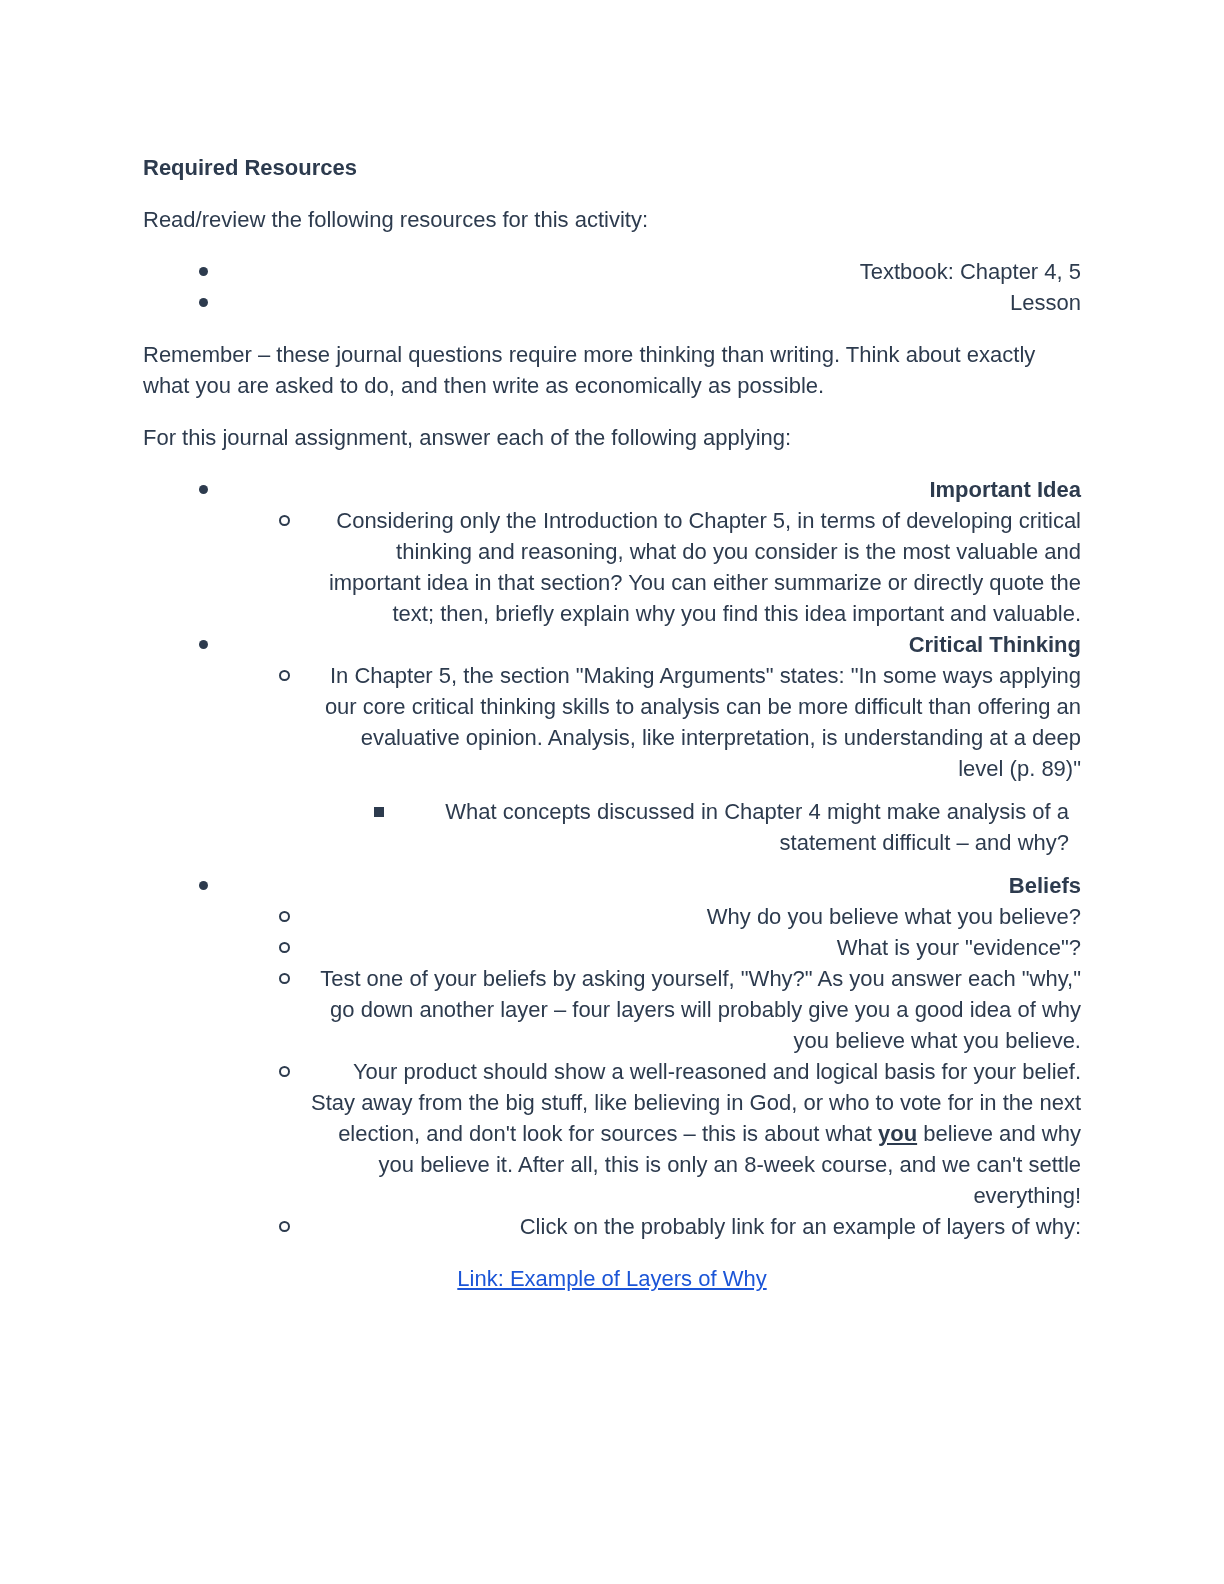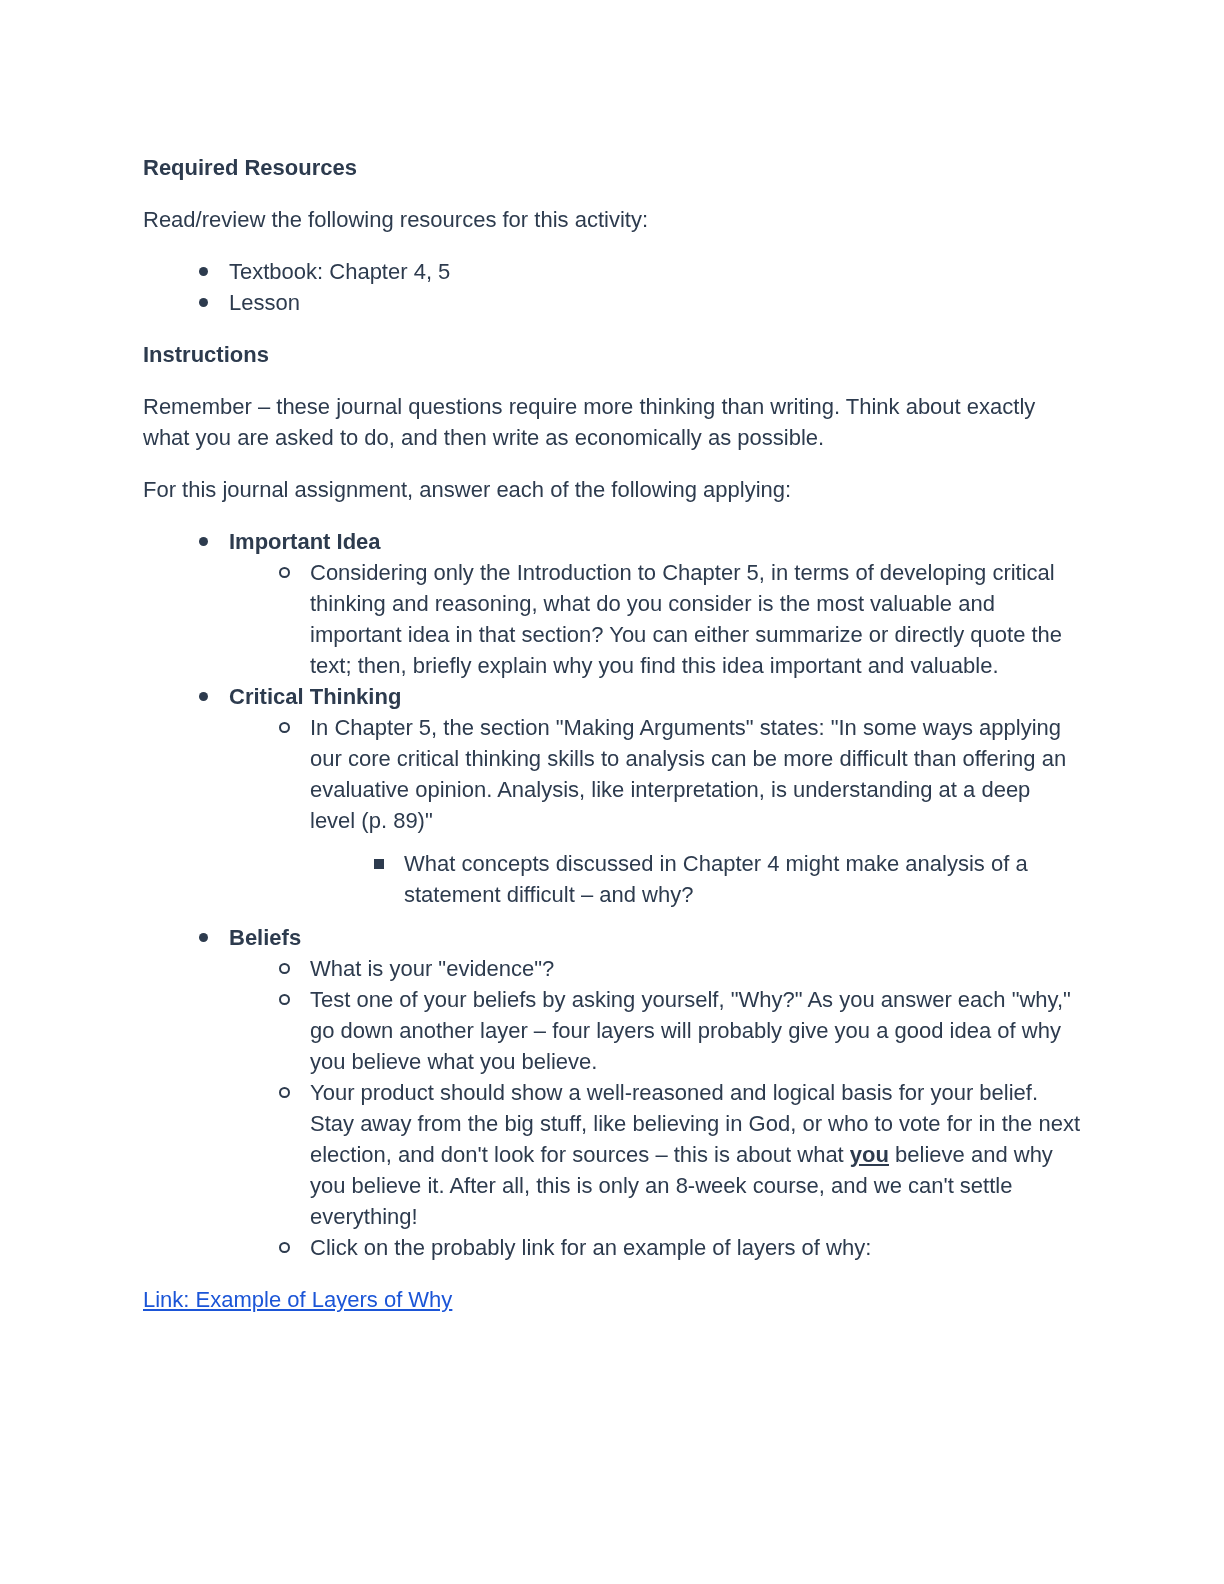--- a/index.html
+++ b/index.html
@@ -17,21 +17,21 @@
     overflow: hidden;
   }
   .heading {
     font-size: 22px;
     font-weight: bold;
     margin: 0 0 21px 0;
   }
   p.para { margin: 4px 0 21px 0; }
 
   ul { list-style: none; margin: 0 0 21px 0; padding: 0; }
-  ul.lvl1 { padding-left: 86px; }
+  ul.lvl1 { padding-left: 86px; text-align: right; }
   ul.lvl2 { margin: 0; padding-left: 81px; }
   ul.lvl3 { margin: 12px; padding-left: 82px; }
   li { position: relative; }
 
   ul.lvl1 > li::before {
     content: "";
     position: absolute;
     left: -30px;
     top: 11px;
     width: 9px;
@@ -57,20 +57,21 @@
     top: 11px;
     width: 10px;
     height: 10px;
     background: #2d3b4e;
   }
 
   .li-label { font-weight: bold; }
   .bold-inline { font-weight: bold; text-decoration: underline; }
 
   .link-line {
+    text-align: center;
     margin: 0;
   }
   .doc-link {
     color: #1b55d7;
     text-decoration: underline;
     cursor: pointer;
   }
 </style>
 </head>
 <body>
@@ -83,21 +84,20 @@
 
   <ul class="lvl1">
     <li>
       <span>Textbook: Chapter 4, 5</span>
     </li>
     <li>
       <span>Lesson</span>
     </li>
   </ul>
 
-  <div class="heading">Instructions</div>
 
   <p class="para">Remember – these journal questions require more thinking than writing. Think about exactly what you are asked to do, and then write as economically as possible.</p>
 
   <p class="para">For this journal assignment, answer each of the following applying:</p>
 
   <ul class="lvl1">
 
     <li>
       <span class="li-label">Important Idea</span>
       <ul class="lvl2">
@@ -118,20 +118,23 @@
             </li>
           </ul>
         </li>
       </ul>
     </li>
 
     <li>
       <span class="li-label">Beliefs</span>
       <ul class="lvl2">
         <li>
+          <span>Why do you believe what you believe?</span>
+        </li>
+        <li>
           <span>What is your "evidence"?</span>
         </li>
         <li>
           <span>Test one of your beliefs by asking yourself, "Why?" As you answer each "why," go down another layer – four layers will probably give you a good idea of why you believe what you believe.</span>
         </li>
         <li>
           <span>Your product should show a well-reasoned and logical basis for your belief. Stay away from the big stuff, like believing in God, or who to vote for in the next election, and don't look for sources – this is about what </span><span class="bold-inline">you</span><span> believe and why you believe it. After all, this is only an 8-week course, and we can't settle everything!</span>
         </li>
         <li>
           <span>Click on the probably link for an example of layers of why:</span>

